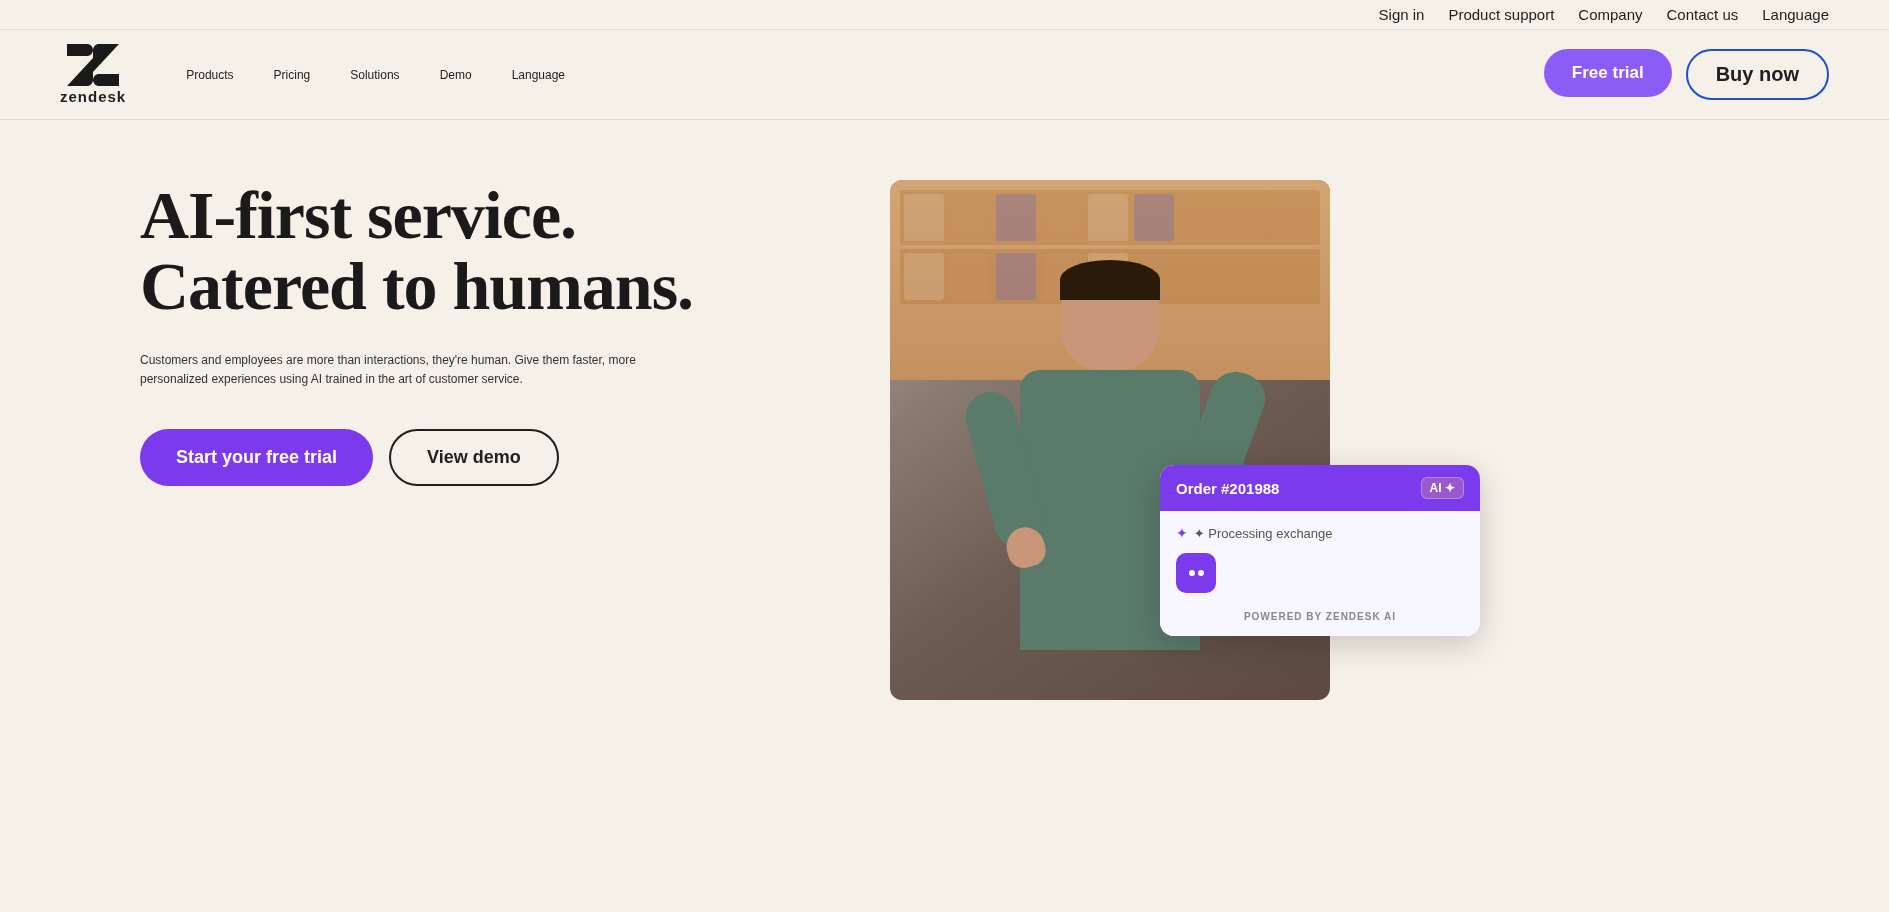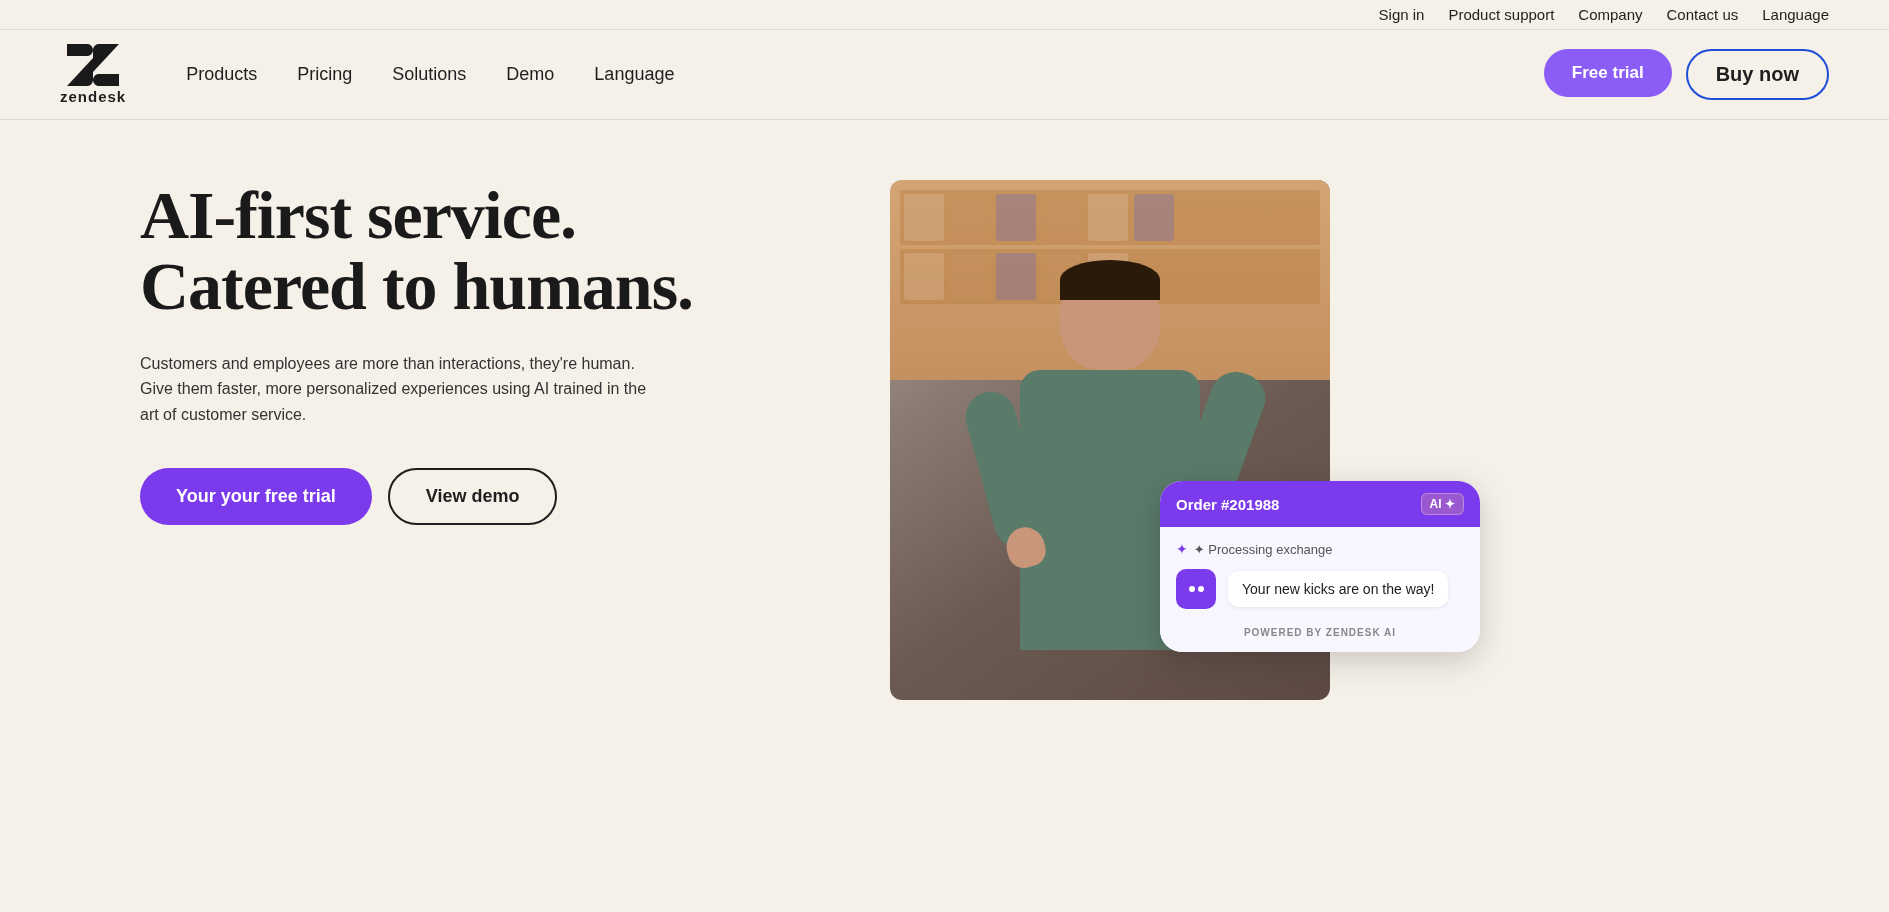--- a/index.html
+++ b/index.html
@@ -54,21 +54,21 @@
       color: #1f1f1f;
       margin-top: 2px;
     }
     .nav-links {
       display: flex;
       align-items: center;
       gap: 40px;
       flex: 1;
     }
     .nav-links a {
-      font-size: 18px;
+      font-size: 12px;
       color: #1f1f1f;
       text-decoration: none;
       font-weight: 400;
       cursor: pointer;
     }
     .nav-actions {
       display: flex;
       gap: 14px;
       align-items: flex-start;
     }
@@ -109,21 +109,21 @@
     .hero-title {
       font-size: 68px;
       font-weight: 800;
       line-height: 1.05;
       color: #1a1a1a;
       font-family: Georgia, 'Times New Roman', serif;
       margin-bottom: 28px;
       letter-spacing: -1px;
     }
     .hero-subtitle {
-      font-size: 16px;
+      font-size: 12px;
       color: #333;
       line-height: 1.6;
       margin-bottom: 40px;
       max-width: 520px;
     }
     .hero-buttons {
       display: flex;
       gap: 16px;
       align-items: center;
     }
@@ -189,25 +189,25 @@
       height: 100%;
       border-radius: 3px;
       background: rgba(255,255,255,0.15);
     }
     .shelf-item:nth-child(2n) { background: rgba(200,150,100,0.3); }
     .shelf-item:nth-child(3n) { background: rgba(100,100,200,0.3); }
 
     
     .chat-widget {
       position: absolute;
-      bottom: 48px;
+      bottom: 64px;
       right: -80px;
       width: 320px;
       background: #fff;
-      border-radius: 22px;
+      border-radius: 14px;
       box-shadow: 0 8px 32px rgba(0,0,0,0.18);
       overflow: hidden;
     }
     .chat-header {
       background: #7c3aed;
       color: #fff;
       padding: 12px 16px;
       display: flex;
       align-items: center;
       justify-content: space-between;
@@ -392,21 +392,21 @@
     <button class="btn-free-trial">Free trial</button>
     <button class="btn-buy-now">Buy now</button>
   </div>
 </nav>
 
 <section class="hero">
   <div class="hero-content">
     <h1 class="hero-title">AI-first service. Catered to humans.</h1>
     <p class="hero-subtitle">Customers and employees are more than interactions, they're human. Give them faster, more personalized experiences using AI trained in the art of customer service.</p>
     <div class="hero-buttons">
-      <button class="btn-start-trial">Your your free trial</button>
+      <button class="btn-start-trial">Start your free trial</button>
       <button class="btn-view-demo">View demo</button>
     </div>
   </div>
 
   <div class="hero-image-area">
 
     <div class="hero-photo">
 
       <div class="shelf-bg">
         <div class="shelf-row">
@@ -453,19 +453,18 @@
           <span class="processing-icon">✦</span>
           <span>✦ Processing exchange</span>
         </div>
         <div class="chat-message-row">
           <div class="chat-avatar">
             <div class="chat-avatar-dots">
               <div class="chat-dot"></div>
               <div class="chat-dot"></div>
             </div>
           </div>
-          <div class="chat-bubble">Your new kicks are on the way!</div>
         </div>
         <div class="chat-powered">POWERED BY ZENDESK AI</div>
       </div>
     </div>
   </div>
 </section>
 
 </body></html>

